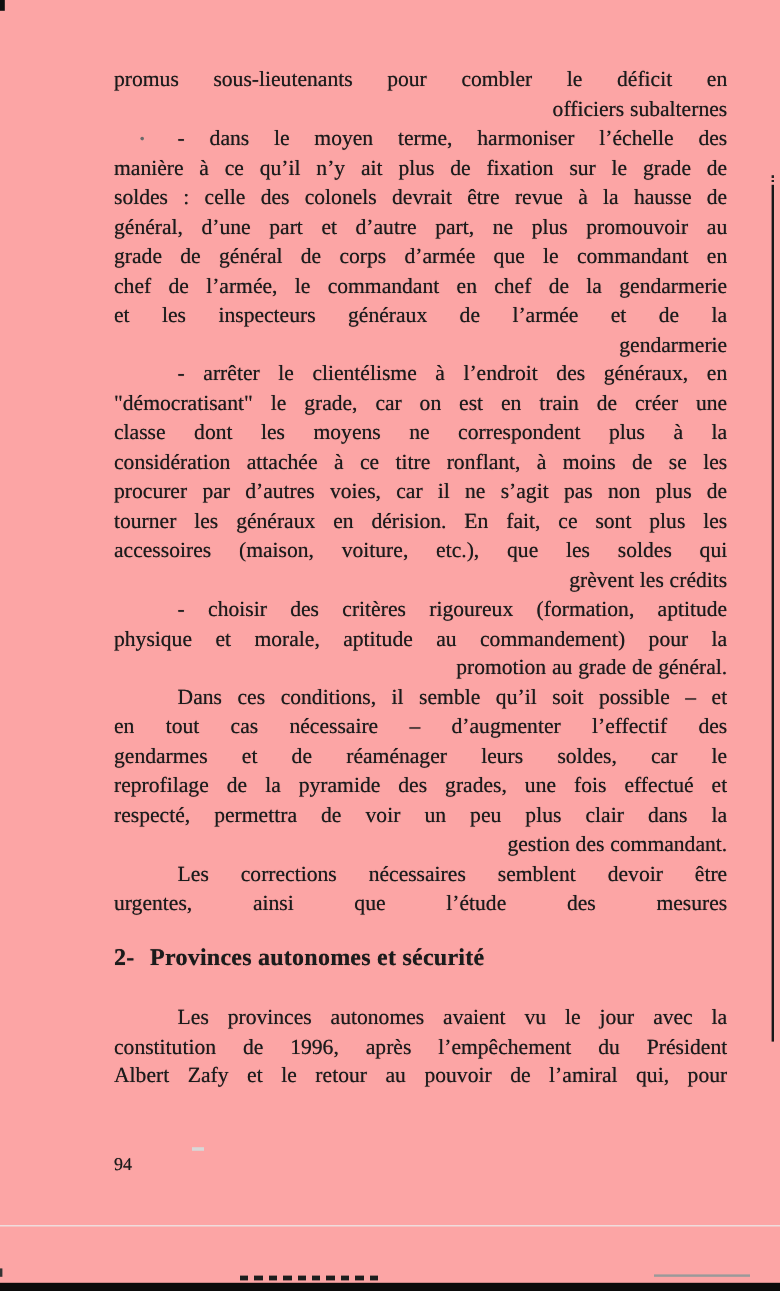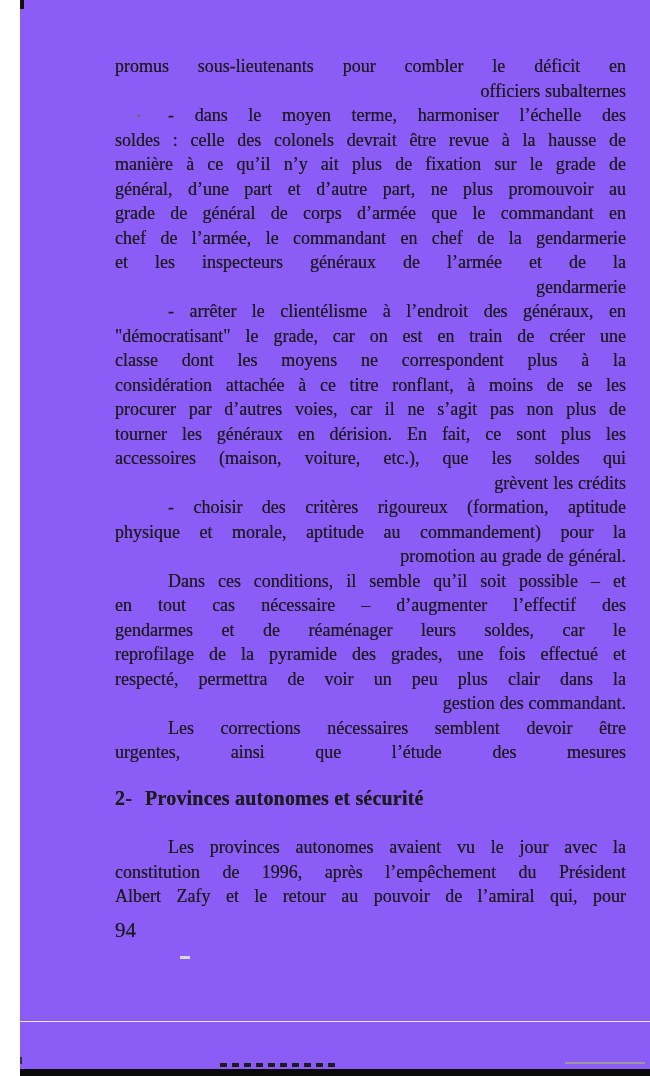--- a/index.html
+++ b/index.html
@@ -5,22 +5,21 @@
   html, body { margin: 0; padding: 0; }
   body {
     width: 650px; height: 1076px;
     background: #ffffff;
     overflow: hidden;
     position: relative;
     font-family: "Liberation Serif", "DejaVu Serif", serif;
   }
   .page {
     position: absolute; inset: 0;
-    background: #8b5cf6;
-    margin-left: 20px;
+    background: #fca5a5;
   }
   .text-column {
     position: absolute;
     left: 95px; top: 54px;
     width: 511px;
     color: #1b1b1b;
     font-size: 18px;
     line-height: 24.5px;
     text-shadow: 0 0 0.6px rgba(25,25,25,0.75);
   }
@@ -40,22 +39,22 @@
     margin-bottom: 25px;
     height: 24.5px;
     text-align: left;
     font-weight: bold;
     font-size: 20px;
     letter-spacing: 0.2px;
   }
   .heading-block .hnum { margin-right: 13px; }
   .page-number {
     position: absolute;
-    left: 95px; top: 918px;
-    font-size: 21px;
+    left: 95px; top: 963px;
+    font-size: 15px;
     color: #1b1b1b;
     text-shadow: 0 0 0.6px rgba(25,25,25,0.75);
   }
   
   .artifact { position: absolute; }
   .corner-mark { left: 0; top: 0; width: 4px; height: 9px; background: #101010; }
   .left-speck { left: 0; top: 1057px; width: 2px; height: 7px; background: #333; }
   .dot-speck { left: 117px; top: 114px; width: 3px; height: 3px; background: #6a6a6a; border-radius: 50%; }
   .faint-dots { left: 160px; top: 956px; width: 10px; height: 3px; background: #d8d8d8; }
   .right-line { left: 643px; top: 154px; width: 2px; height: 714px; background: #171717; }
@@ -68,22 +67,22 @@
   .bottom-bar { left: 0; top: 1069px; width: 650px; height: 7px; background: #0b0b0b; }
 </style>
 </head>
 <body>
 
 <div class="page">
   <div class="text-column">
       <div class="line justify">promus sous-lieutenants pour combler le déficit en</div>
       <div class="line">officiers subalternes</div>
       <div class="line justify indent">- dans le moyen terme, harmoniser l’échelle des</div>
+      <div class="line justify">manière à ce qu’il n’y ait plus de fixation sur le grade de</div>
       <div class="line justify">soldes : celle des colonels devrait être revue à la hausse de</div>
-      <div class="line justify">manière à ce qu’il n’y ait plus de fixation sur le grade de</div>
       <div class="line justify">général, d’une part et d’autre part, ne plus promouvoir au</div>
       <div class="line justify">grade de général de corps d’armée que le commandant en</div>
       <div class="line justify">chef de l’armée, le commandant en chef de la gendarmerie</div>
       <div class="line justify">et les inspecteurs généraux de l’armée et de la</div>
       <div class="line">gendarmerie</div>
       <div class="line justify indent">- arrêter le clientélisme à l’endroit des généraux, en</div>
       <div class="line justify">"démocratisant" le grade, car on est en train de créer une</div>
       <div class="line justify">classe dont les moyens ne correspondent plus à la</div>
       <div class="line justify">considération attachée à ce titre ronflant, à moins de se les</div>
       <div class="line justify">procurer par d’autres voies, car il ne s’agit pas non plus de</div>

